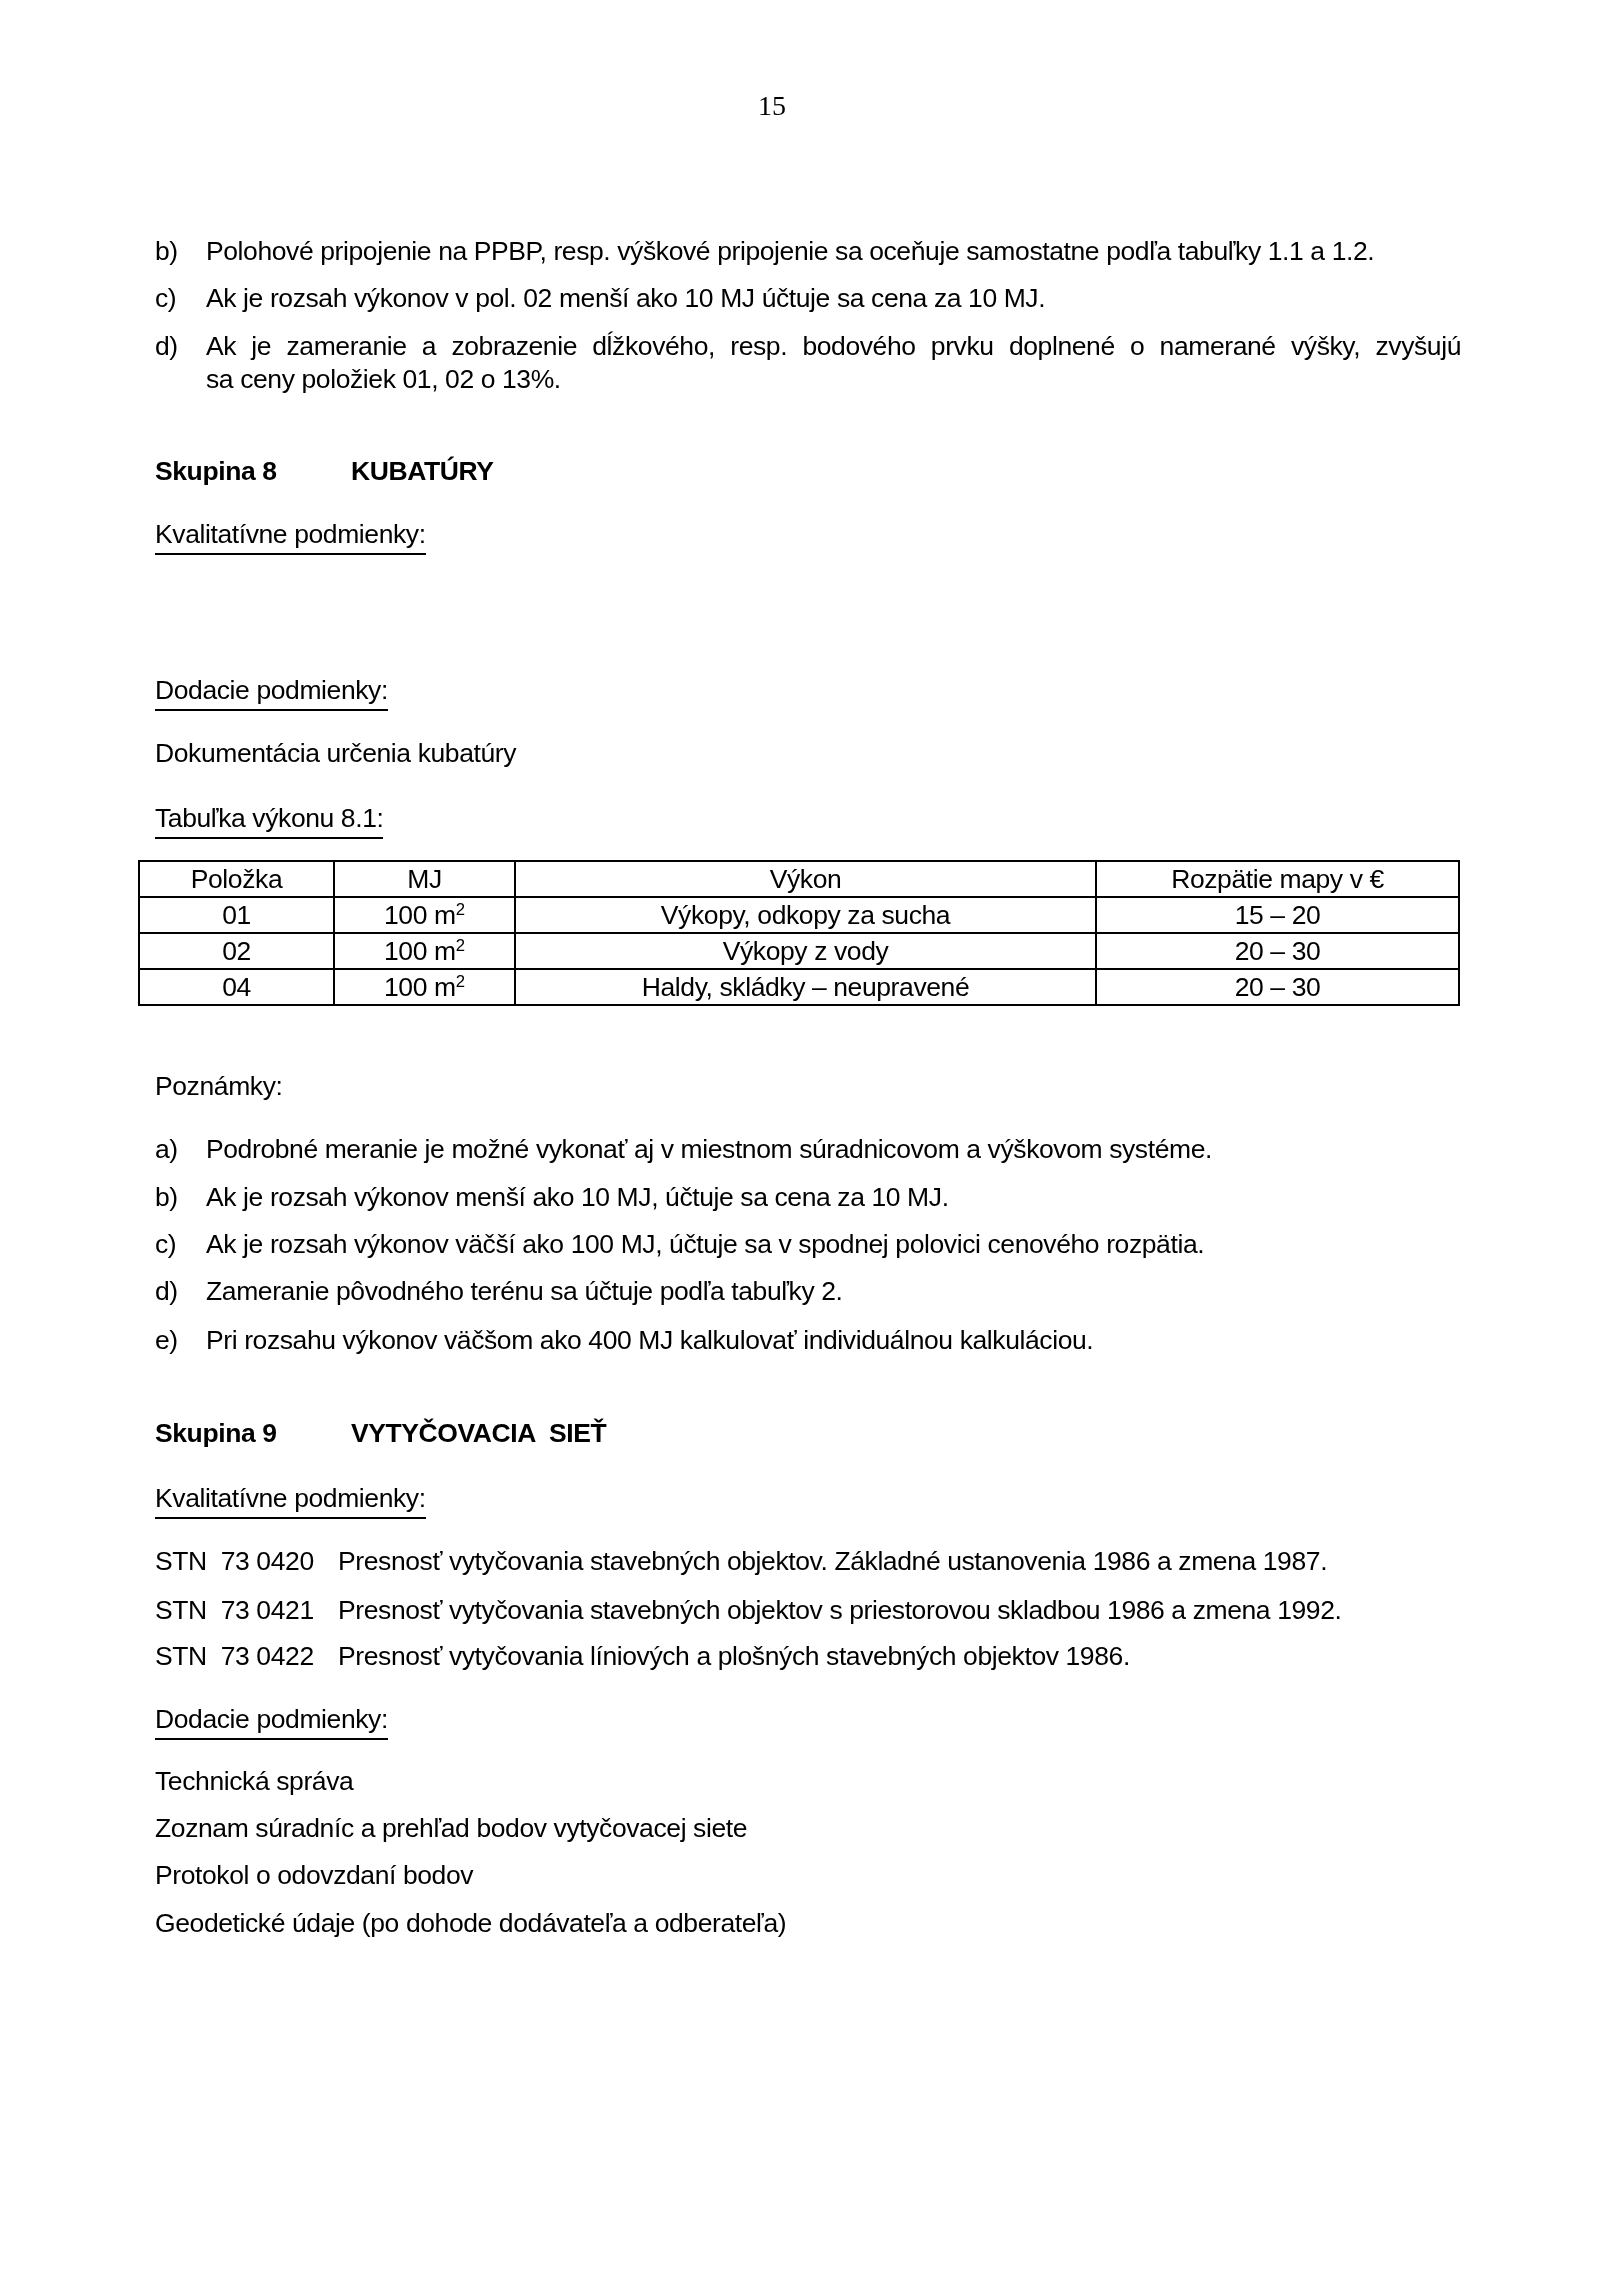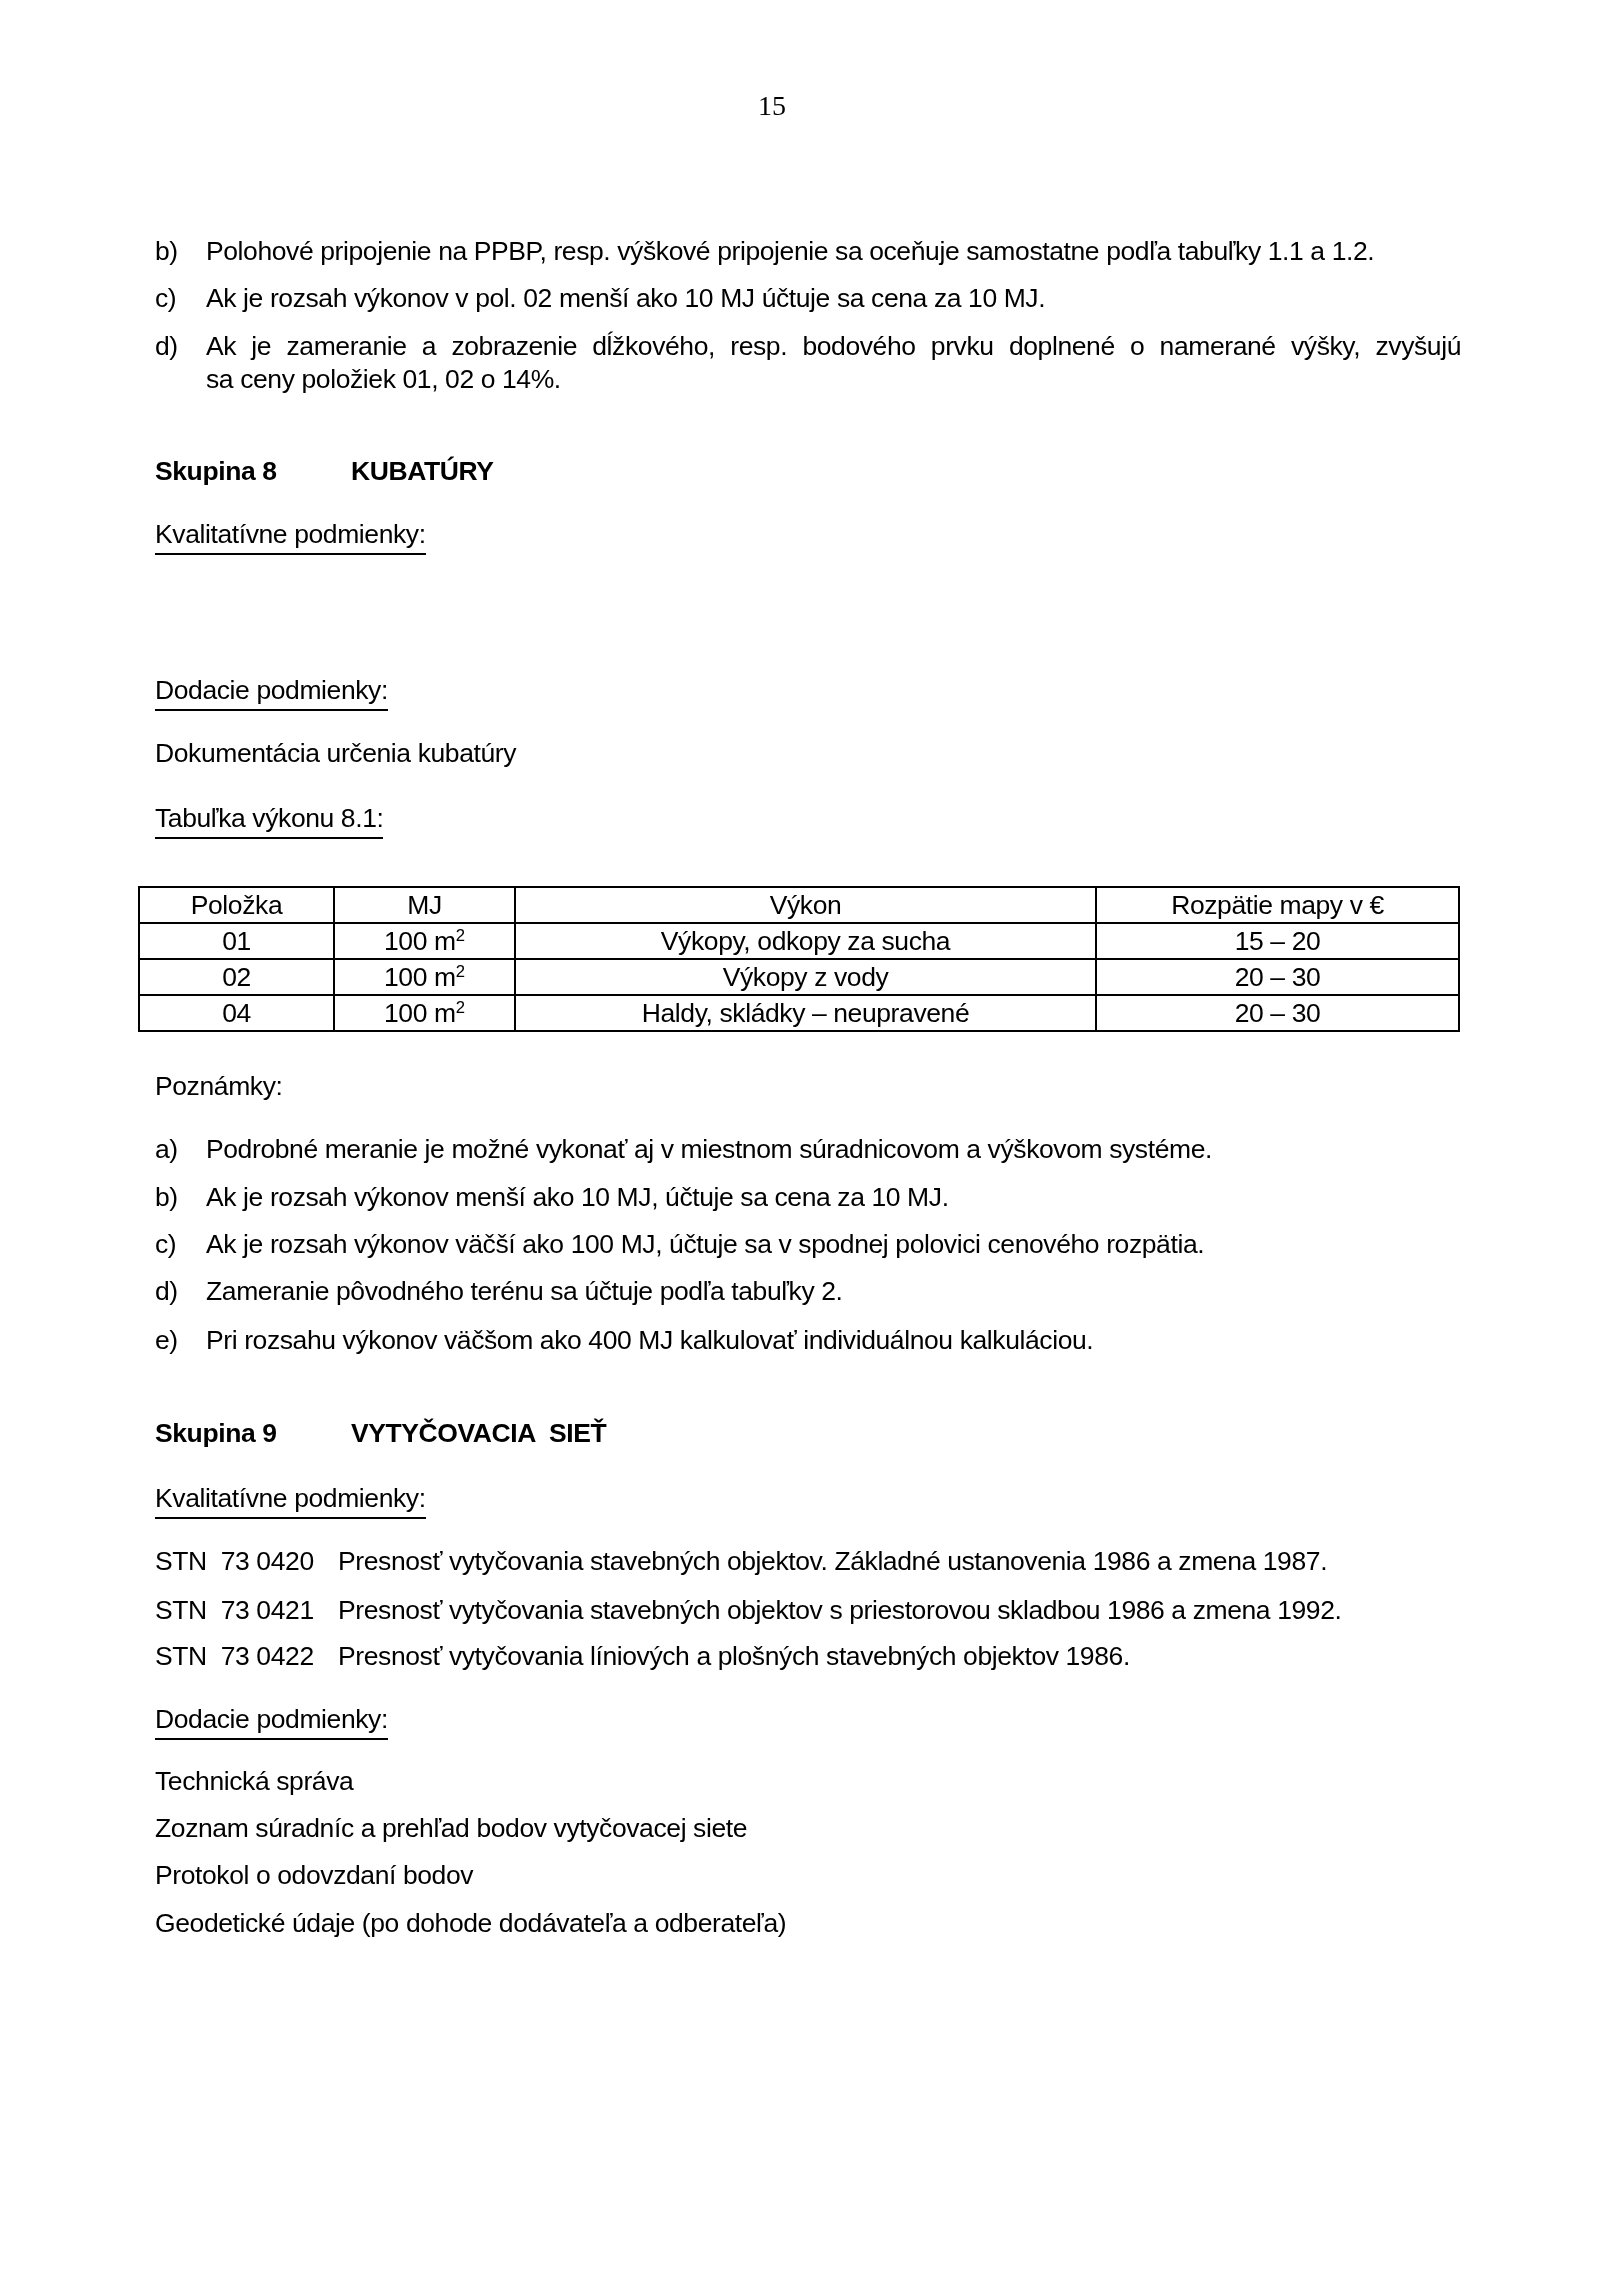--- a/index.html
+++ b/index.html
@@ -43,21 +43,20 @@
   .stn-row .stn-text { flex: 1 1 auto; }
   table.price-table {
     position: absolute;
     left: 138px; top: 860px;
     width: 1320px;
     border-collapse: collapse;
     table-layout: fixed;
     font-size: 26.5px;
     letter-spacing: -0.4px;
     border: 2.9px solid #000;
-    margin-top: 26px;
   }
   table.price-table th, table.price-table td {
     border: 2px solid #000;
     height: 34px;
     padding: 0 3.9px;
     text-align: center;
     vertical-align: middle;
     font-weight: normal;
     overflow: hidden;
   }
@@ -81,21 +80,21 @@
     <div class="li-text">Polohové pripojenie na PPBP, resp. výškové pripojenie sa oceňuje samostatne podľa tabuľky 1.1 a 1.2.</div>
   </div>
   <div class="abs li-row" style="top:282px">
     <span class="marker">c)</span>
     <div class="li-text">Ak je rozsah výkonov v pol. 02 menší ako 10 MJ účtuje sa cena za 10 MJ.</div>
   </div>
   <div class="abs li-row" style="top:330px">
     <span class="marker">d)</span>
     <div class="li-text">
       <div class="jline">Ak je zameranie a zobrazenie dĺžkového, resp. bodového prvku doplnené o namerané výšky, zvyšujú</div>
-      <div>sa ceny položiek 01, 02 o 14%.</div>
+      <div>sa ceny položiek 01, 02 o 13%.</div>
     </div>
   </div>
 
   <div class="abs group-heading" style="top:455px">
     <span class="group-label">Skupina 8</span><span class="group-title">KUBATÚRY</span>
   </div>
 
   <div class="abs uheading" style="top:518px">
     <span class="utext">Kvalitatívne podmienky:</span>
   </div>

